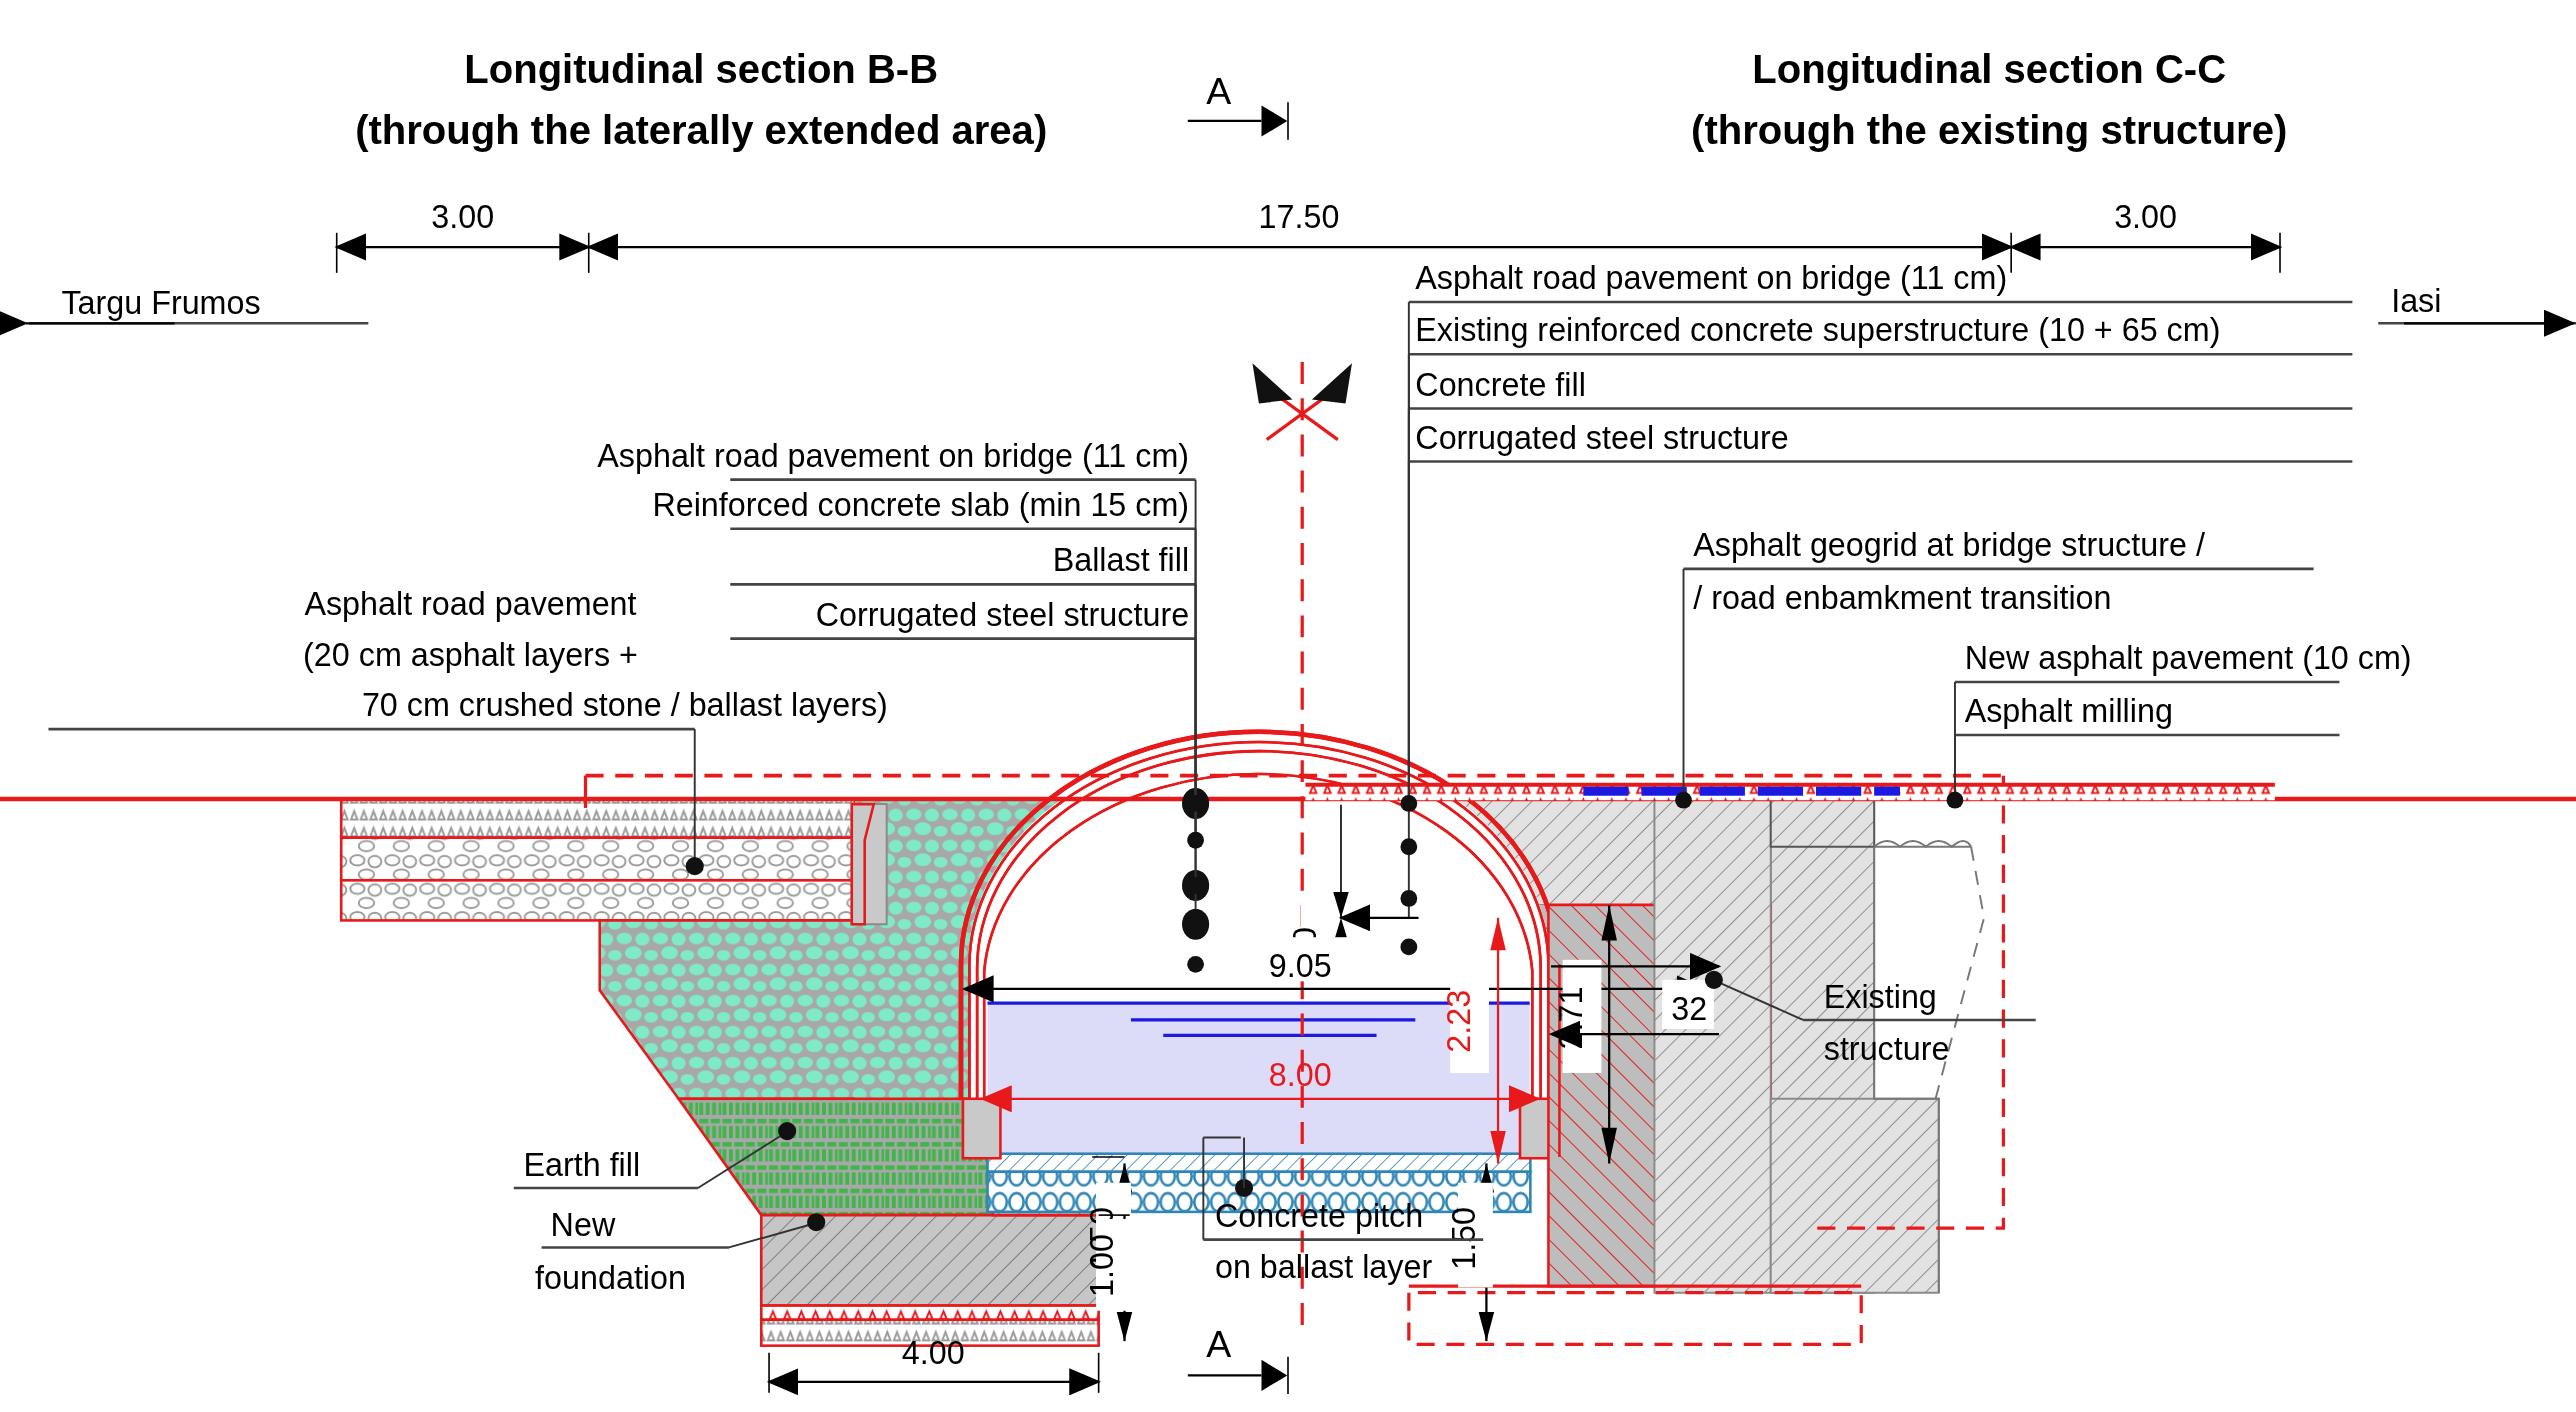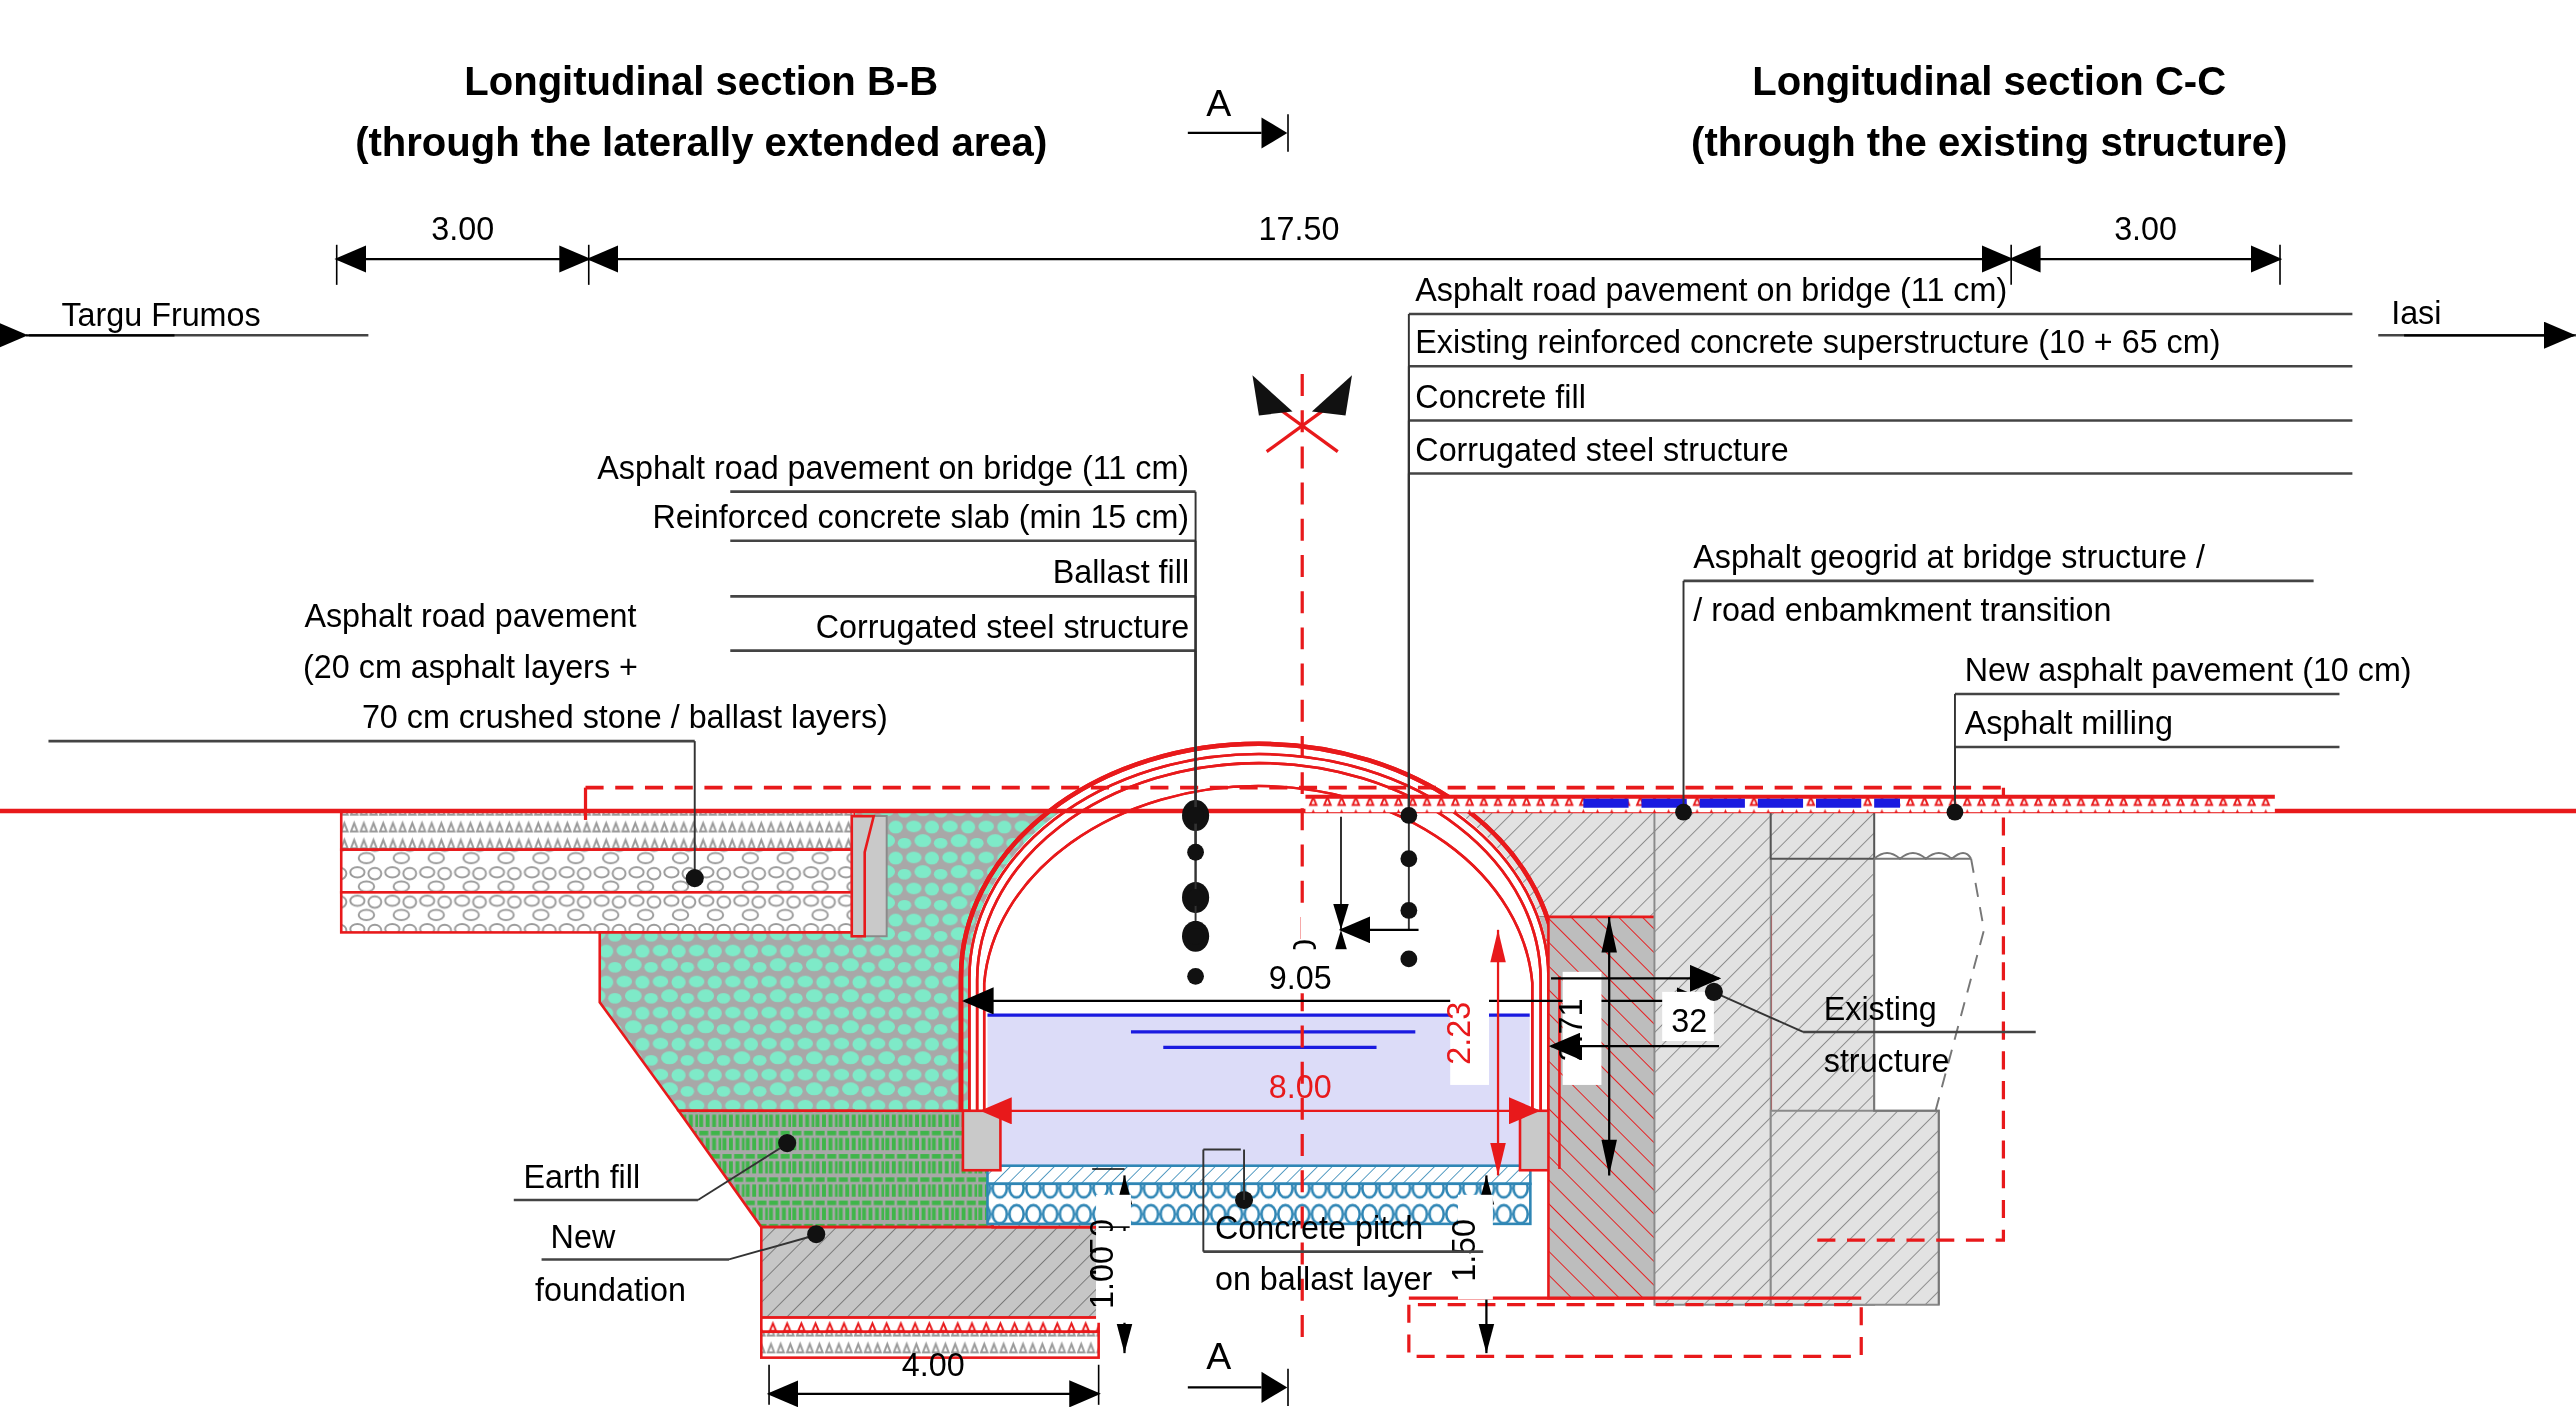--- a/index.html
+++ b/index.html
@@ -1,18 +1,18 @@
 <!DOCTYPE html>
 <html style="font-size:10.3px"><head>
 <meta charset="utf-8">
 <style>
   html,body{margin:0;padding:0;background:#fff;}
   body{width:2576px;height:1413px;position:relative;overflow:hidden;
        font-family:"Liberation Sans",sans-serif;}
-  #stage{position:absolute;left:0;top:12px;width:2576px;height:1193px;text-align:right;}
+  #stage{position:absolute;left:0;top:0;width:2576px;height:1193px;text-align:right;}
   svg{position:absolute;left:0;top:0;}
   .ttl{font-family:"Liberation Sans",sans-serif;font-weight:bold;font-size:62px;fill:#000;text-anchor:middle;}
   .lbl{font-family:"Liberation Sans",sans-serif;font-size:50px;fill:#000;}
   .lblR{font-family:"Liberation Sans",sans-serif;font-size:50px;fill:#000;text-anchor:end;}
   .lblM{font-family:"Liberation Sans",sans-serif;font-size:50px;fill:#000;text-anchor:middle;}
   .dim{font-family:"Liberation Sans",sans-serif;font-size:50px;fill:#000;text-anchor:middle;}
   .dimr{font-family:"Liberation Sans",sans-serif;font-size:50px;fill:#e8191b;text-anchor:middle;}
   .sec{font-family:"Liberation Sans",sans-serif;font-size:58px;fill:#000;text-anchor:middle;}
   .ul{stroke:#444;stroke-width:4;}
   .ldr{stroke:#333;stroke-width:3;fill:none;}

